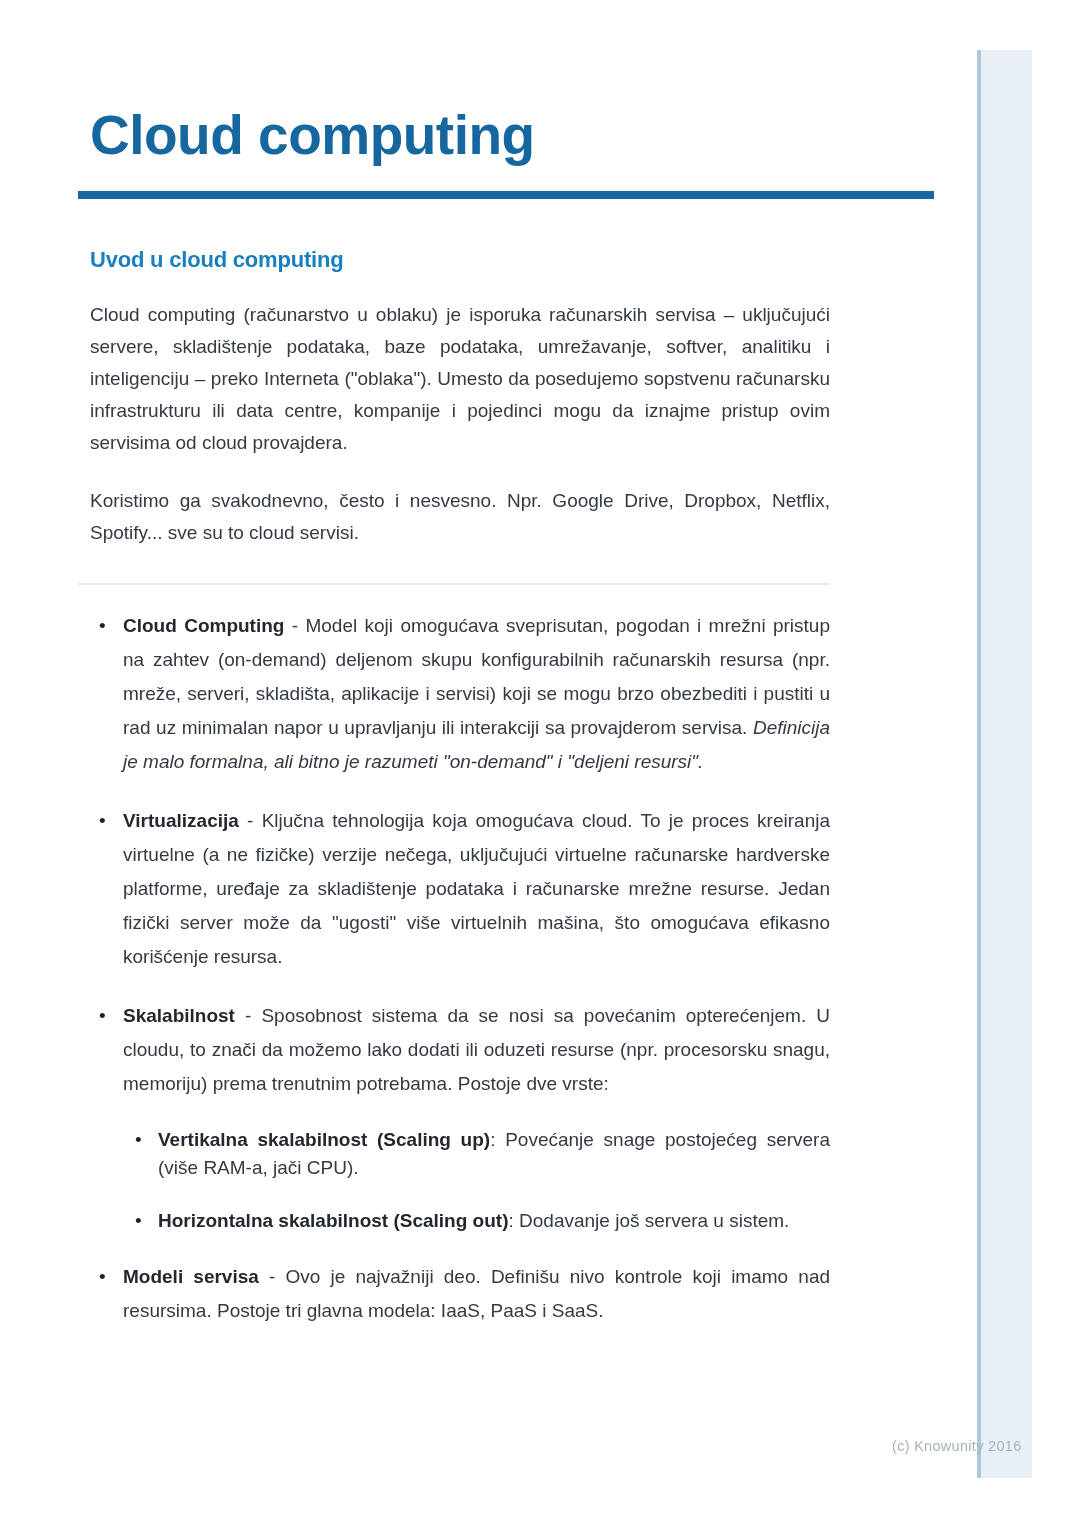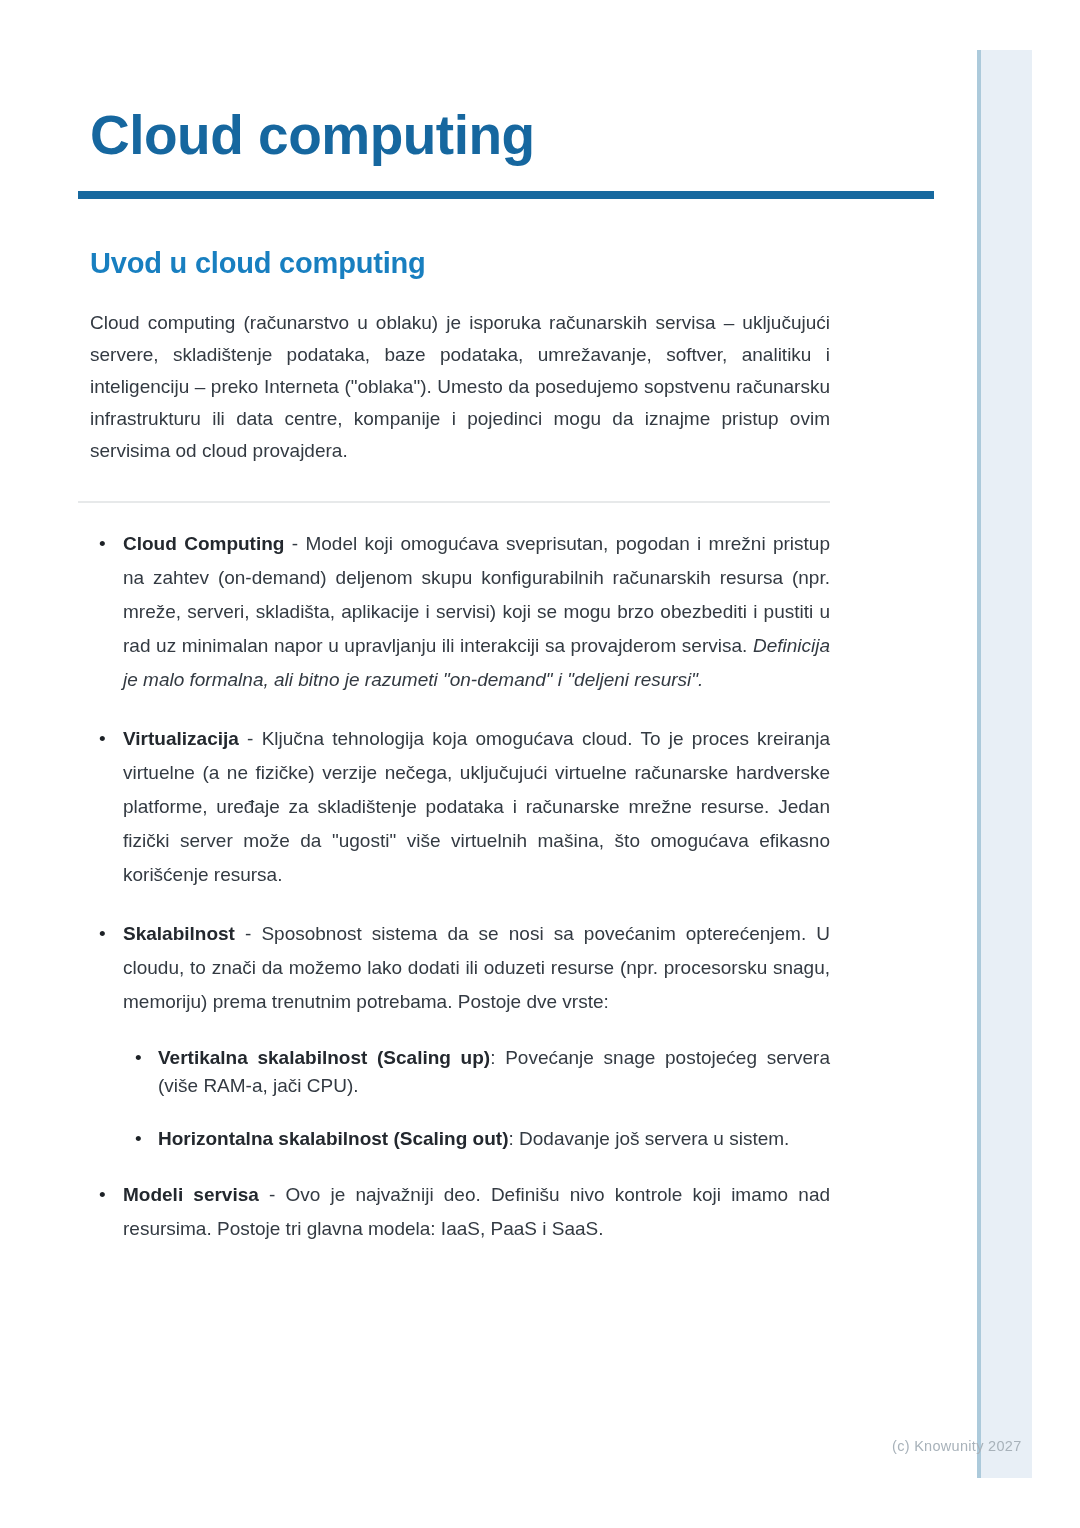--- a/index.html
+++ b/index.html
@@ -26,21 +26,21 @@
     font-size:55px; font-weight:800; line-height:1.15;
     color:var(--title-blue, #16679f);
     letter-spacing:-0.5px;
   }
   .rule {
     height:8px; width:856px; margin-left:-12px; margin-top:24px;
     background:var(--rule-blue, #17699f);
   }
 
   h2.h2 {
-    font-size:29px; font-weight:700; line-height:1.15;
+    font-size:22px; font-weight:700; line-height:1.15;
     color:var(--heading-blue, #187fc0);
     letter-spacing:-0.2px;
   }
   .intro-h2 { margin-top:48px; }
   .terms-h2 { margin-top:38px; }
 
   p.body {
     font-size:19px; line-height:32px; text-align:justify;
     color:var(--body-text, #333a42);
     margin-top:26px;
@@ -82,30 +82,31 @@
     z-index:3; white-space:nowrap;
   }
 </style>
 </head>
 <body>
 
 <div class="page">
 
   <div class="stripe"></div>
 
-  <div class="watermark">(c) Knowunity 2027</div>
+  <div class="watermark">(c) Knowunity 2016</div>
 
   <div class="content">
 
     <h1 class="title">Cloud computing</h1>
     <div class="rule"></div>
 
     <h2 class="h2 intro-h2">Uvod u cloud computing</h2>
 
     <p class="body">Cloud computing (računarstvo u oblaku) je isporuka računarskih servisa – uključujući servere, skladištenje podataka, baze podataka, umrežavanje, softver, analitiku i inteligenciju – preko Interneta ("oblaka"). Umesto da posedujemo sopstvenu računarsku infrastrukturu ili data centre, kompanije i pojedinci mogu da iznajme pristup ovim servisima od cloud provajdera.</p>
+    <p class="body">Koristimo ga svakodnevno, često i nesvesno. Npr. Google Drive, Dropbox, Netflix, Spotify... sve su to cloud servisi.</p>
 
     <div class="divider"></div>
 
 
     <ul class="terms">
 
       <li><span class="term">Cloud Computing</span><span> - </span><span>Model koji omogućava sveprisutan, pogodan i mrežni pristup na zahtev (on-demand) deljenom skupu konfigurabilnih računarskih resursa (npr. mreže, serveri, skladišta, aplikacije i servisi) koji se mogu brzo obezbediti i pustiti u rad uz minimalan napor u upravljanju ili interakciji sa provajderom servisa. </span><em>Definicija je malo formalna, ali bitno je razumeti "on-demand" i "deljeni resursi".</em></li>
 
       <li><span class="term">Virtualizacija</span><span> - </span><span>Ključna tehnologija koja omogućava cloud. To je proces kreiranja virtuelne (a ne fizičke) verzije nečega, uključujući virtuelne računarske hardverske platforme, uređaje za skladištenje podataka i računarske mrežne resurse. Jedan fizički server može da "ugosti" više virtuelnih mašina, što omogućava efikasno korišćenje resursa.</span></li>
 

